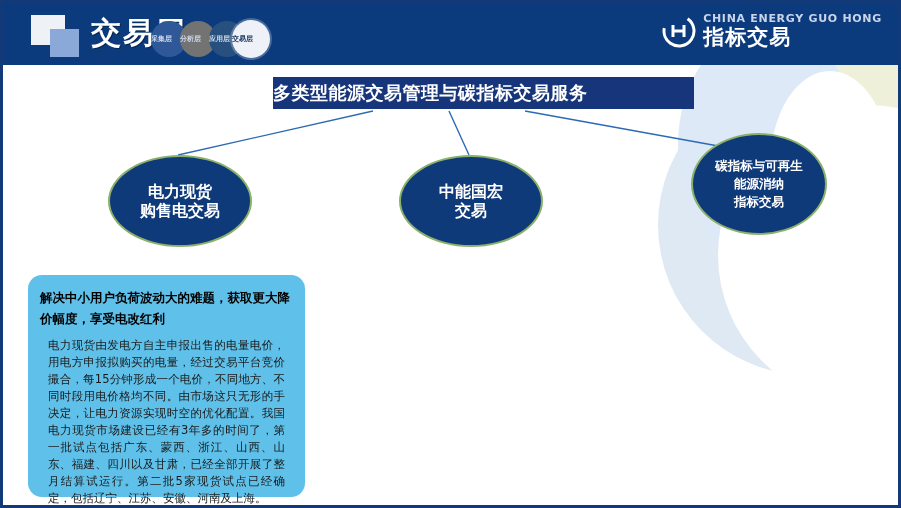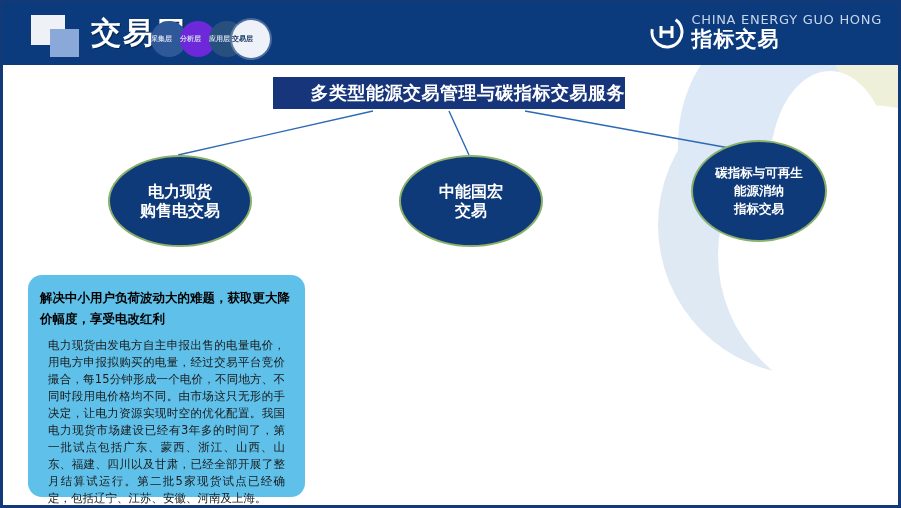--- a/index.html
+++ b/index.html
@@ -14,57 +14,57 @@
   
   .header{position:absolute;left:0;top:0;width:895px;height:62px;background:#0b3a7d;}
   .hdr-sq-light{position:absolute;left:28px;top:12px;width:34px;height:30px;background:#eef1f5;}
   .hdr-sq-blue{position:absolute;left:47px;top:26px;width:29px;height:28px;background:#8aa8d8;}
   .hdr-title{position:absolute;left:88px;top:11px;font-size:30px;font-weight:bold;color:#ffffff;
              letter-spacing:2px;line-height:38px;text-shadow:1px 1px 0 #06264f;}
   .tabs{position:absolute;left:148px;top:17px;display:flex;align-items:center;}
   .tab{width:36px;height:36px;border-radius:50%;background:#2e5897;display:flex;
        align-items:center;justify-content:flex-start;font-size:7px;color:#cfd9ea;
        font-weight:bold;margin-right:-7px;}
-  .tab.t2{background:#6d28d9;}
+  .tab.t2{background:#737373;}
   .tab.t3{background:#28507f;}
   .tab.active{background:#eef2f8;color:#16335f;width:38px;height:38px;
               margin-left:-6px;z-index:3;box-shadow:0 0 0 2px rgba(255,255,255,.25);}
 
   .logo{position:absolute;right:16px;top:10px;display:flex;align-items:center;gap:7px;}
   .logo-mark{width:34px;height:34px;position:relative;}
   .logo-txt{display:flex;flex-direction:column;line-height:1;}
-  .logo-en{font-size:13px;color:#c9d5ea;letter-spacing:.7px;margin-bottom:3px;}
+  .logo-en{font-size:11px;color:#c9d5ea;letter-spacing:.7px;margin-bottom:3px;font-weight:bold;}
   .logo-cn{font-size:21px;font-weight:bold;color:#ffffff;letter-spacing:1px;}
 
   
   .bg{position:absolute;left:0;top:62px;width:895px;height:440px;overflow:hidden;z-index:0;}
   .arc1{position:absolute;right:-60px;top:10px;width:300px;height:300px;border-radius:50%;
         background:#dfe9f4;}
   .arc2{position:absolute;right:-120px;top:40px;width:300px;height:300px;border-radius:50%;
         background:#ffffff;}
   .arc3{position:absolute;right:-18px;top:-30px;width:150px;height:250px;background:#eef0da;}
   .arc4{position:absolute;right:40px;top:-40px;width:180px;height:240px;border-radius:50%;
         background:#dde9f6;}
   .arc5{position:absolute;right:8px;top:6px;width:120px;height:190px;border-radius:50%;
         background:#ffffff;}
 
   
-  .banner{position:absolute;left:270px;top:74px;width:352px;height:32px;background:#17357a;
-          display:flex;align-items:center;justify-content:flex-end;z-index:4;}
+  .banner{position:absolute;left:270px;top:74px;width:421px;height:32px;background:#17357a;
+          display:flex;align-items:center;justify-content:flex-start;z-index:4;}
   .banner span{font-size:18px;font-weight:bold;color:#ffffff;letter-spacing:.5px;}
 
   svg.connectors{position:absolute;left:0;top:0;width:895px;height:508px;z-index:2;}
 
   
   .node{position:absolute;border-radius:50%;background:#0f3a7a;border:2px solid #8ab06a;
         display:flex;align-items:center;justify-content:center;text-align:center;z-index:5;
         color:#ffffff;font-weight:bold;font-size:16px;line-height:19px;}
   .n1{left:105px;top:152px;width:140px;height:88px;}
   .n2{left:396px;top:152px;width:140px;height:88px;}
-  .n3{left:688px;top:137px;width:132px;height:98px;font-size:12.5px;line-height:18px;}
+  .n3{left:688px;top:130px;width:132px;height:98px;font-size:12.5px;line-height:18px;}
 
   
   .box{position:absolute;top:272px;width:277px;height:222px;background:#5fc0ea;
        border-radius:14px;box-sizing:border-box;padding:12px 12px 8px 12px;z-index:5;}
   .b1{left:25px;} .b2{left:317px;} .b3{left:609px;}
   .box h4{margin:0 0 8px 0;font-size:12.5px;font-weight:bold;color:#000000;line-height:21px;}
   .box p{margin:8px;font-size:11.5px;color:#1a1a1a;line-height:17px;text-align:justify;}
 </style>
 </head>
 <body>

